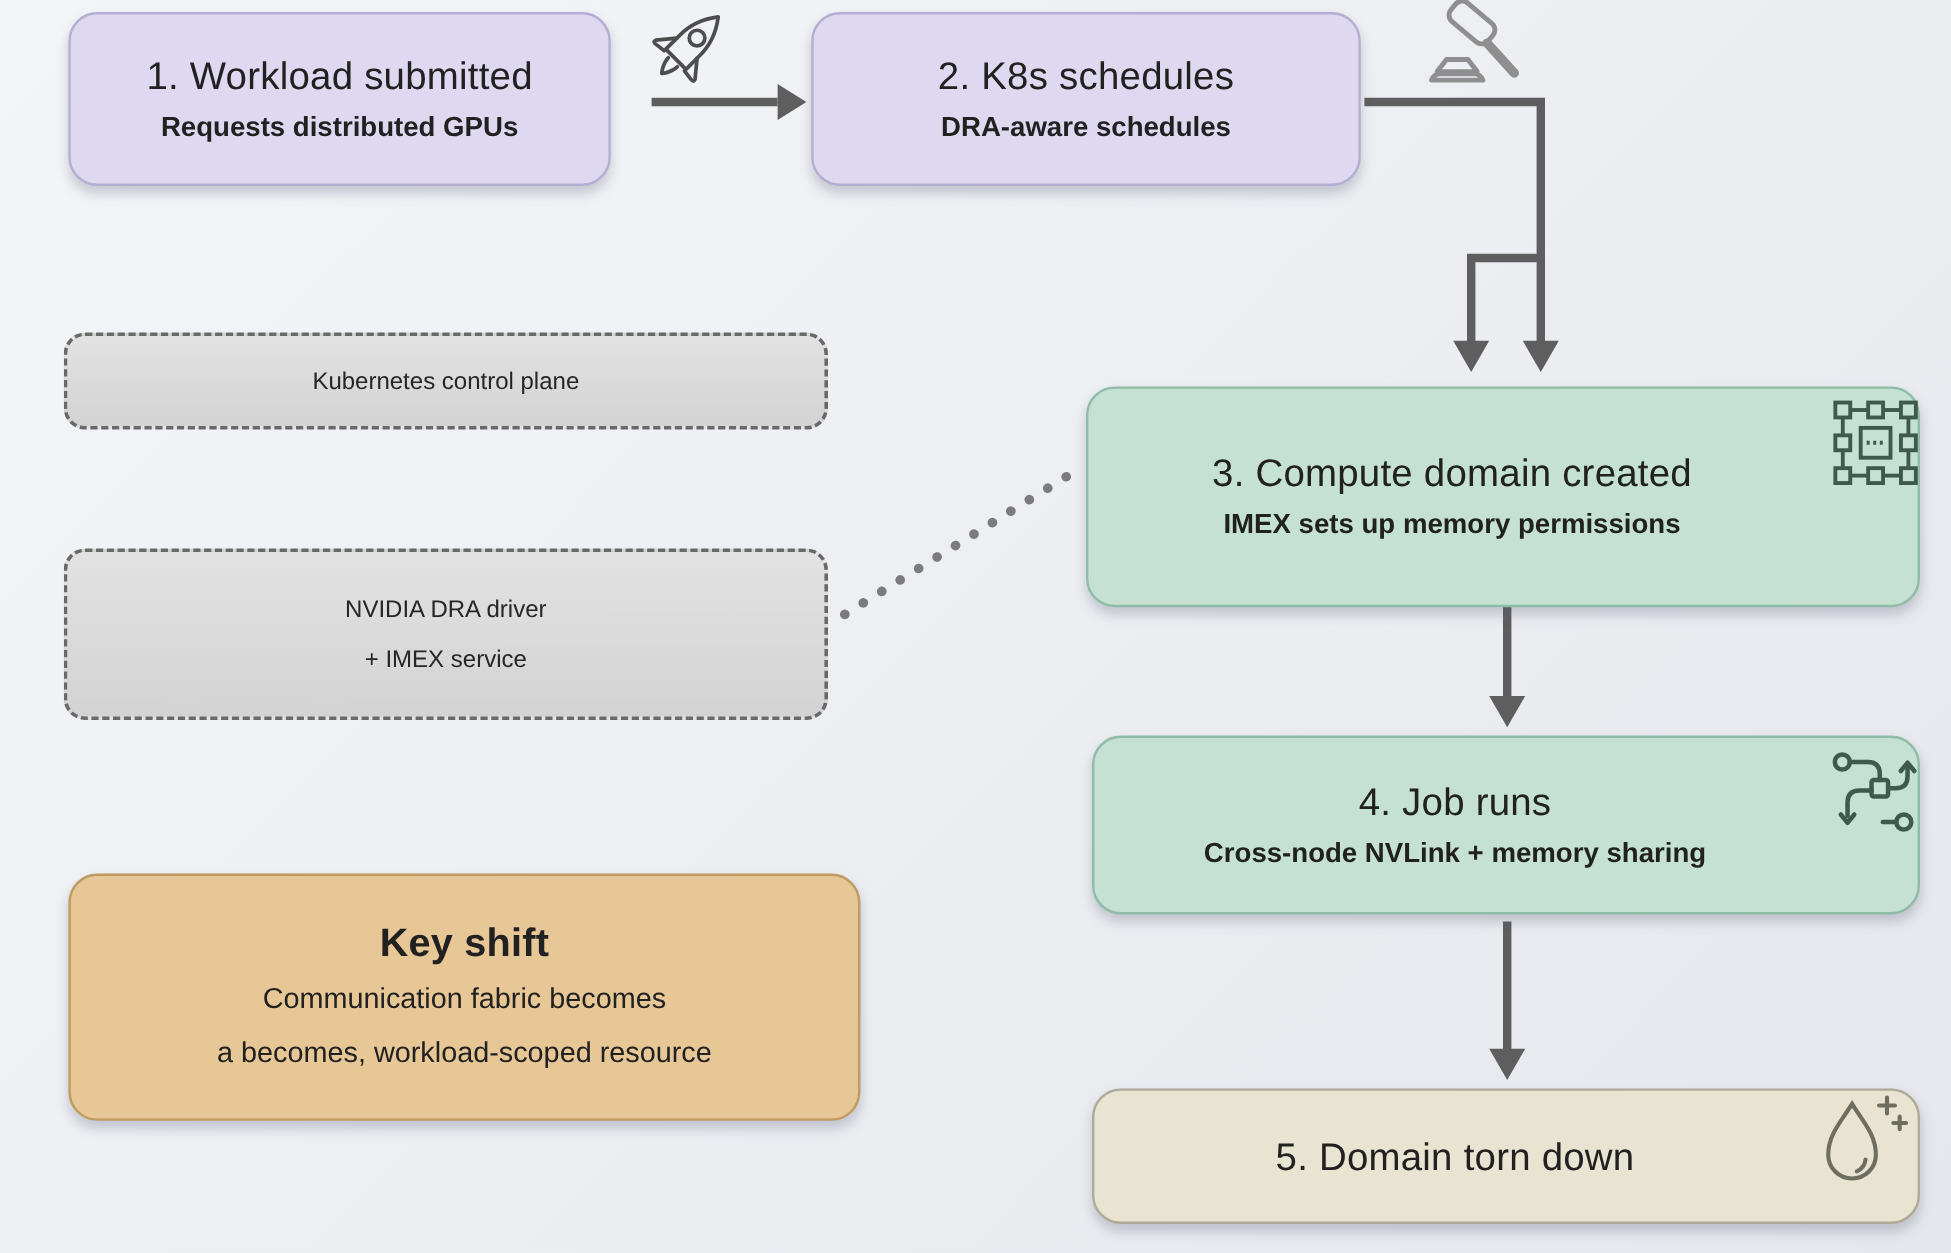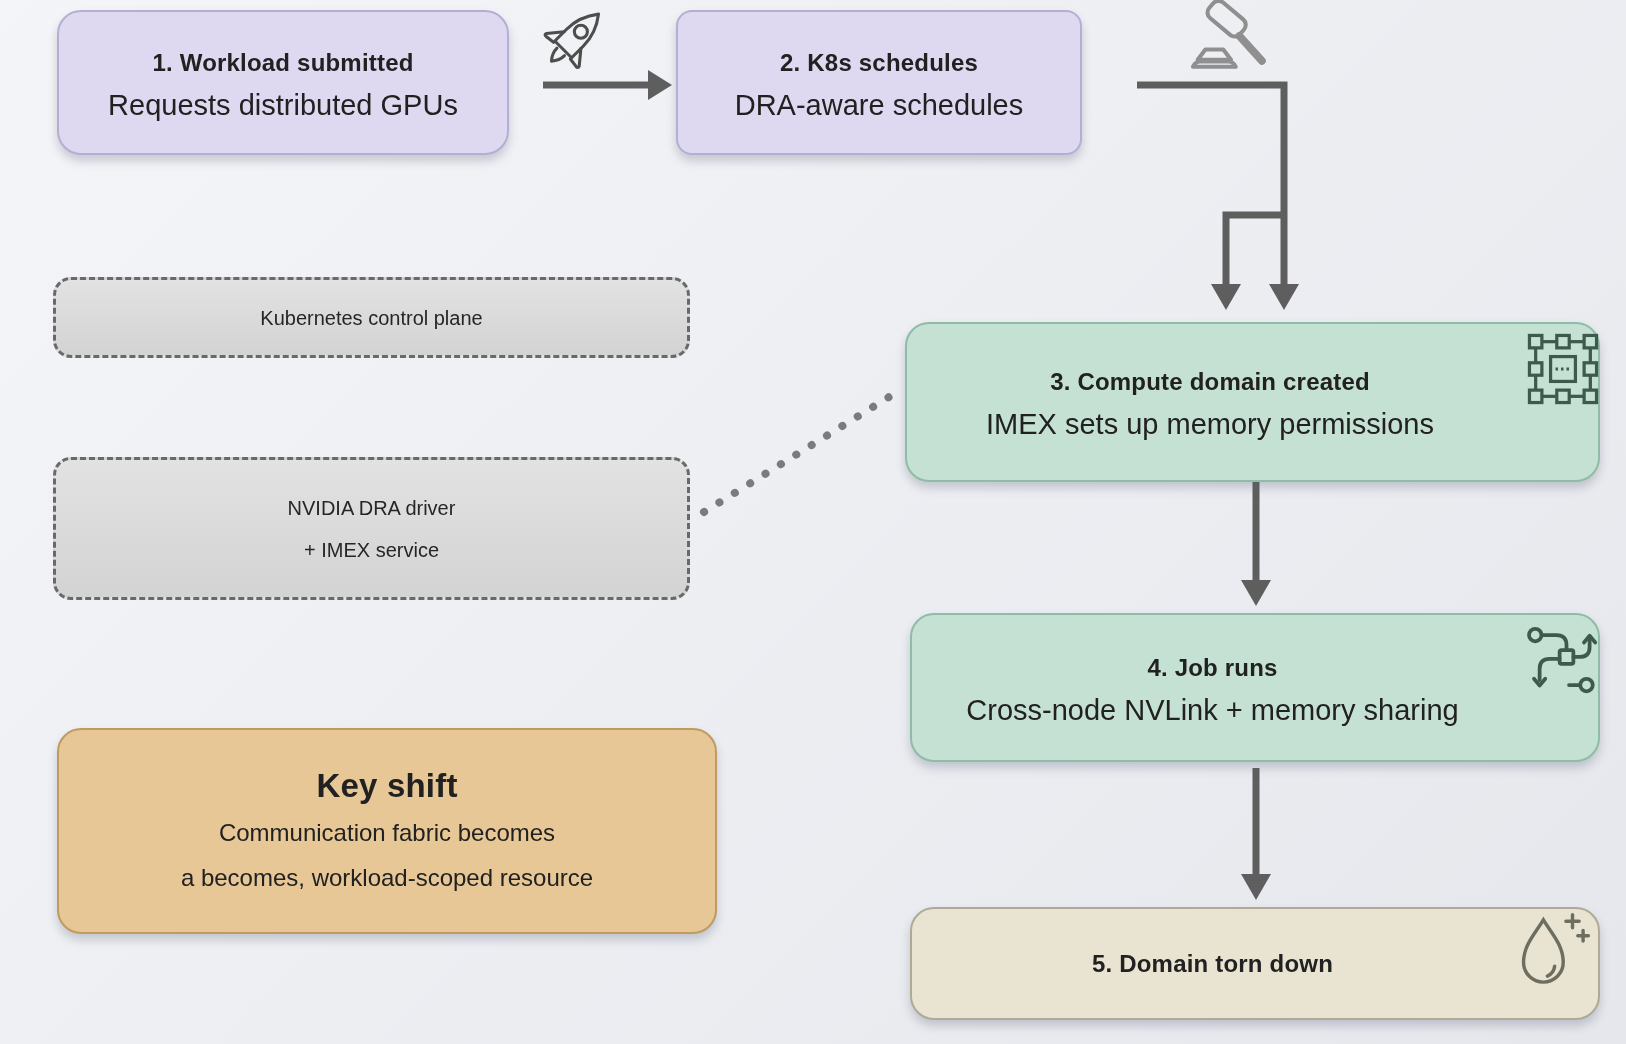--- a/index.html
+++ b/index.html
@@ -14,43 +14,43 @@
     overflow:hidden;
   }
   .connectors{position:absolute;left:0;top:0;width:1626px;height:1044px;overflow:visible;}
   .node{
     position:absolute;
     display:flex;flex-direction:column;justify-content:center;align-items:center;
     text-align:center;border-radius:24px;box-sizing:border-box;
     color:#212121;
     box-shadow:0 6px 10px rgba(90,95,115,0.28);
   }
-  .node .title{font-size:24px;font-weight:700;line-height:44px;letter-spacing:.2px;}
-  .node .subtitle{font-size:29px;font-weight:400;line-height:40px;}
+  .node .title{font-size:32px;font-weight:400;line-height:44px;letter-spacing:.2px;}
+  .node .subtitle{font-size:23px;font-weight:700;line-height:40px;}
   .purple{background:#ded9f1;border:2px solid #b5aed4;}
   .mint{background:#c5e1d3;border:2px solid #8fbca7;}
   .cream{background:#e9e4d2;border:2px solid #aeaa97;}
   .dashedbox{
     background:linear-gradient(180deg,#e2e2e2 0%,#d3d3d4 100%);
     border:3.5px dashed #696969;border-radius:18px;
     box-shadow:none;
   }
   .dashedbox .label{font-size:20px;font-weight:400;line-height:42px;color:#262626;}
   .tan{
     background:#e7c795;border:2.5px solid #bf9a61;border-radius:24px;
   }
   .tan .title{font-size:33px;font-weight:700;line-height:44px;}
   .tan .body-line{font-size:24px;font-weight:400;line-height:41px;}
   
   .n-step1{left:57px;top:10px;width:452px;height:145px;}
-  .n-step2{left:676px;top:10px;width:406px;height:145px;border-radius:16px;}
+  .n-step2{left:676px;top:10px;width:458px;height:145px;}
   .n-cplane{left:53px;top:277px;width:637px;height:81px;}
   .n-dra{left:53px;top:457px;width:637px;height:143px;}
   .n-keyshift{left:57px;top:728px;width:660px;height:206px;gap:4px;}
-  .n-step3{left:905px;top:322px;width:695px;height:160px;padding-right:85px;}
+  .n-step3{left:905px;top:322px;width:695px;height:184px;padding-right:85px;}
   .n-step4{left:910px;top:613px;width:690px;height:149px;padding-right:85px;}
   .n-step5{left:910px;top:907px;width:690px;height:113px;padding-right:85px;}
   .icon{position:absolute;}
   .i-rocket{left:537px;top:0px;}
   .i-gavel{left:1181px;top:0px;}
   .i-frame{left:1522px;top:328px;}
   .i-route{left:1524px;top:620px;}
   .i-droplet{left:1508px;top:908px;}
 </style>
 </head>

